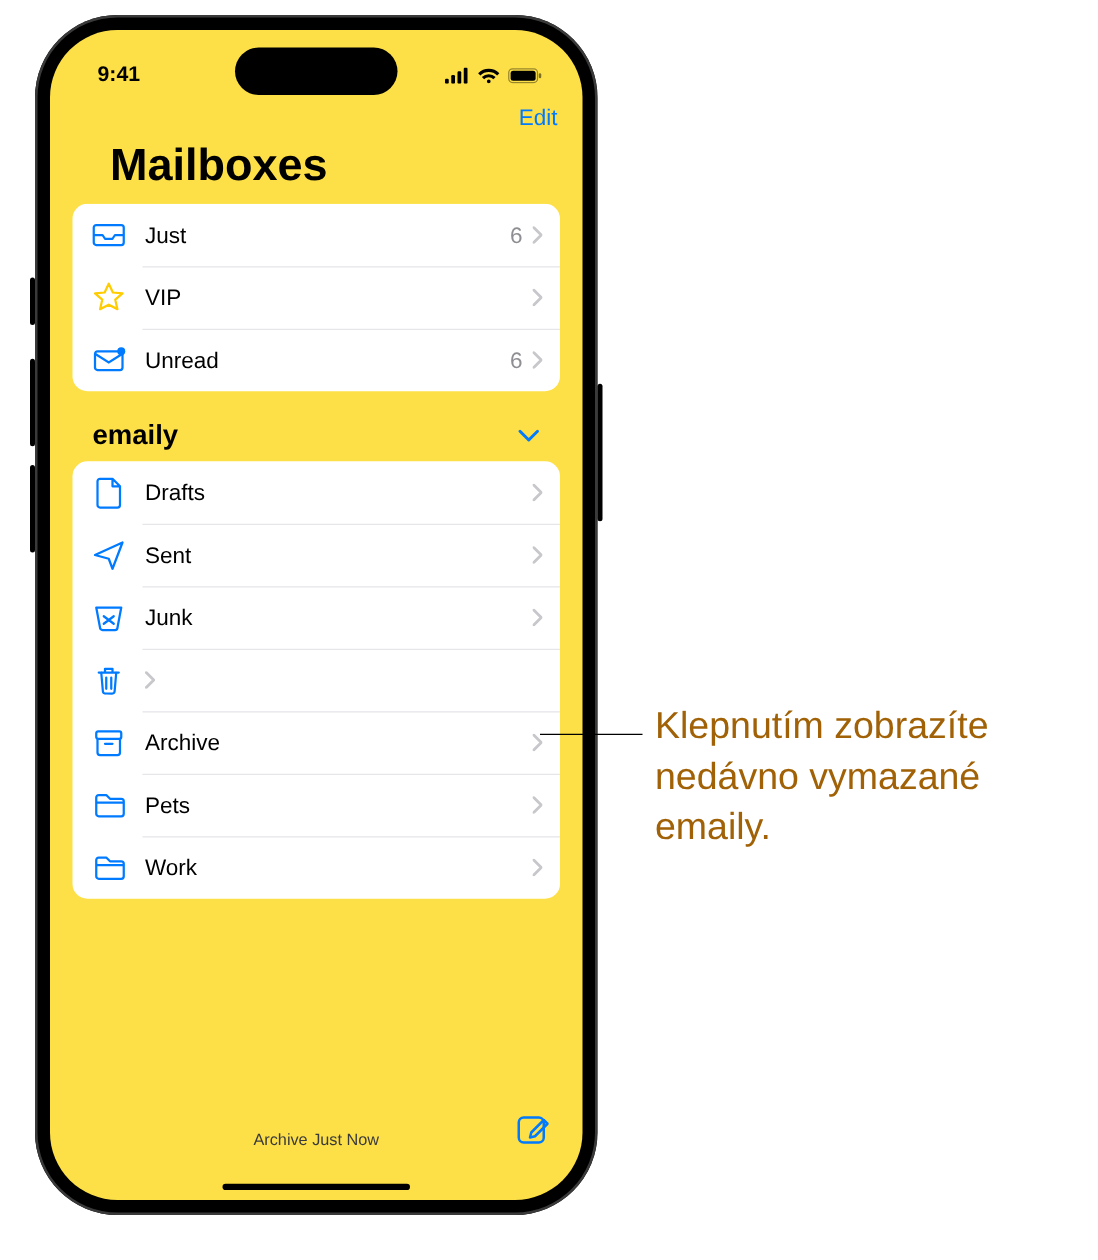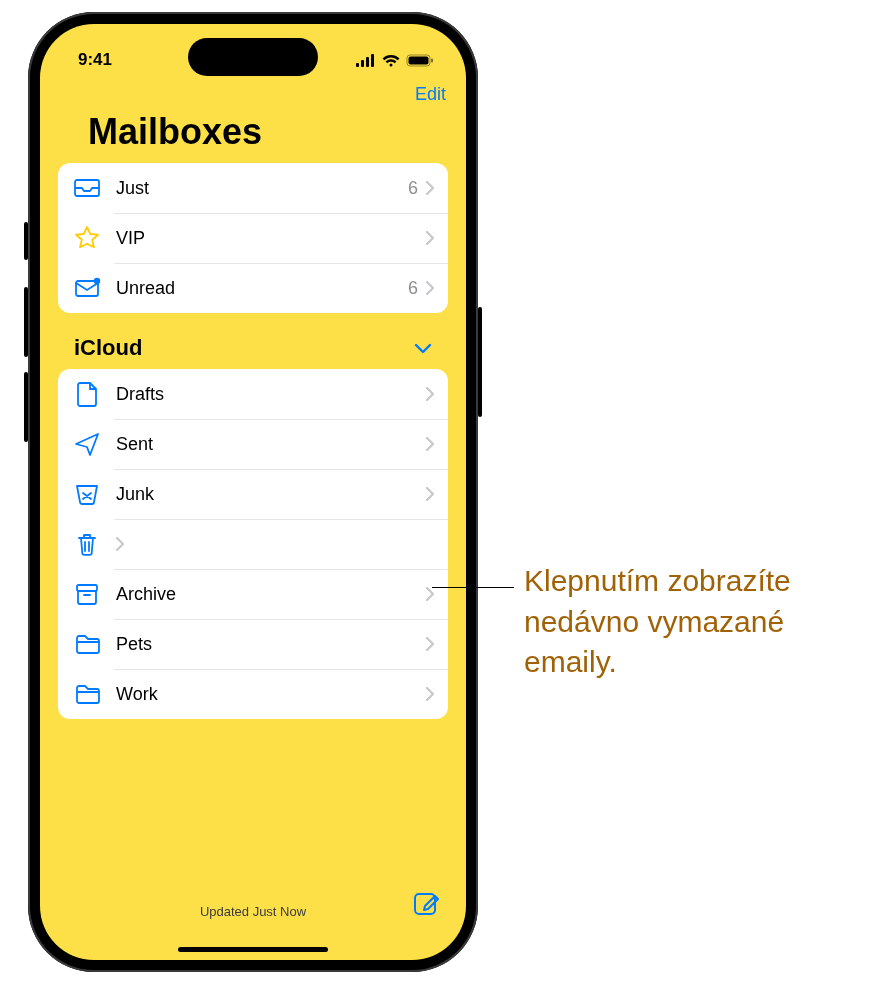--- a/index.html
+++ b/index.html
@@ -326,21 +326,21 @@
             </div>
             <span class="row-label">Unread</span>
             <span class="row-count">6</span>
             <svg class="chevron" viewBox="0 0 8 14">
               <path d="M1 1l6 6-6 6"></path>
             </svg>
           </div>
         </div>
 
       <div class="section-header">
-        <span class="section-header-label">iCloud</span>
+        <span class="section-header-label">emaily</span>
         <svg class="section-chevron" viewBox="0 0 18 12">
             <path d="M2 3l7 7 7-7"></path>
           </svg>
       </div>
 
       <div class="group" id="icloud-group">
           <div class="row">
             <div class="row-icon">
               <svg width="28" height="28" viewBox="0 0 28 28">
                 <use href="#ic-drafts"></use>
@@ -413,21 +413,21 @@
             </div>
             <span class="row-label">Work</span>
             <svg class="chevron" viewBox="0 0 8 14">
               <path d="M1 1l6 6-6 6"></path>
             </svg>
           </div>
         </div>
     </div>
 
     <div class="toolbar">
-      <span class="toolbar-status">Updated Just Now</span>
+      <span class="toolbar-status">Archive Just Now</span>
       <div class="compose-btn">
         <svg width="30" height="30" viewBox="0 0 30 30">
             <use href="#ic-compose"></use>
           </svg>
       </div>
     </div>
 
     <div class="home-indicator"></div>
   </div>
 </div>

